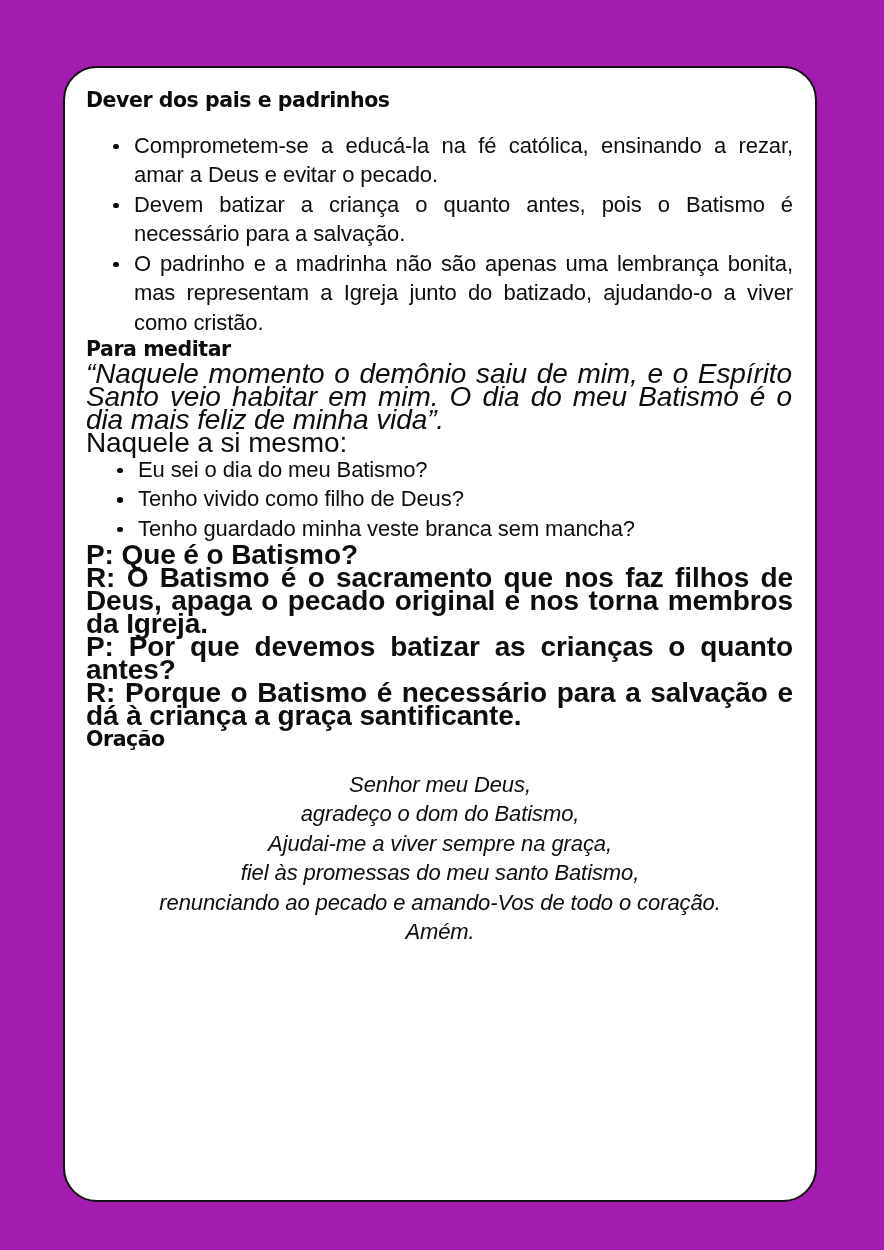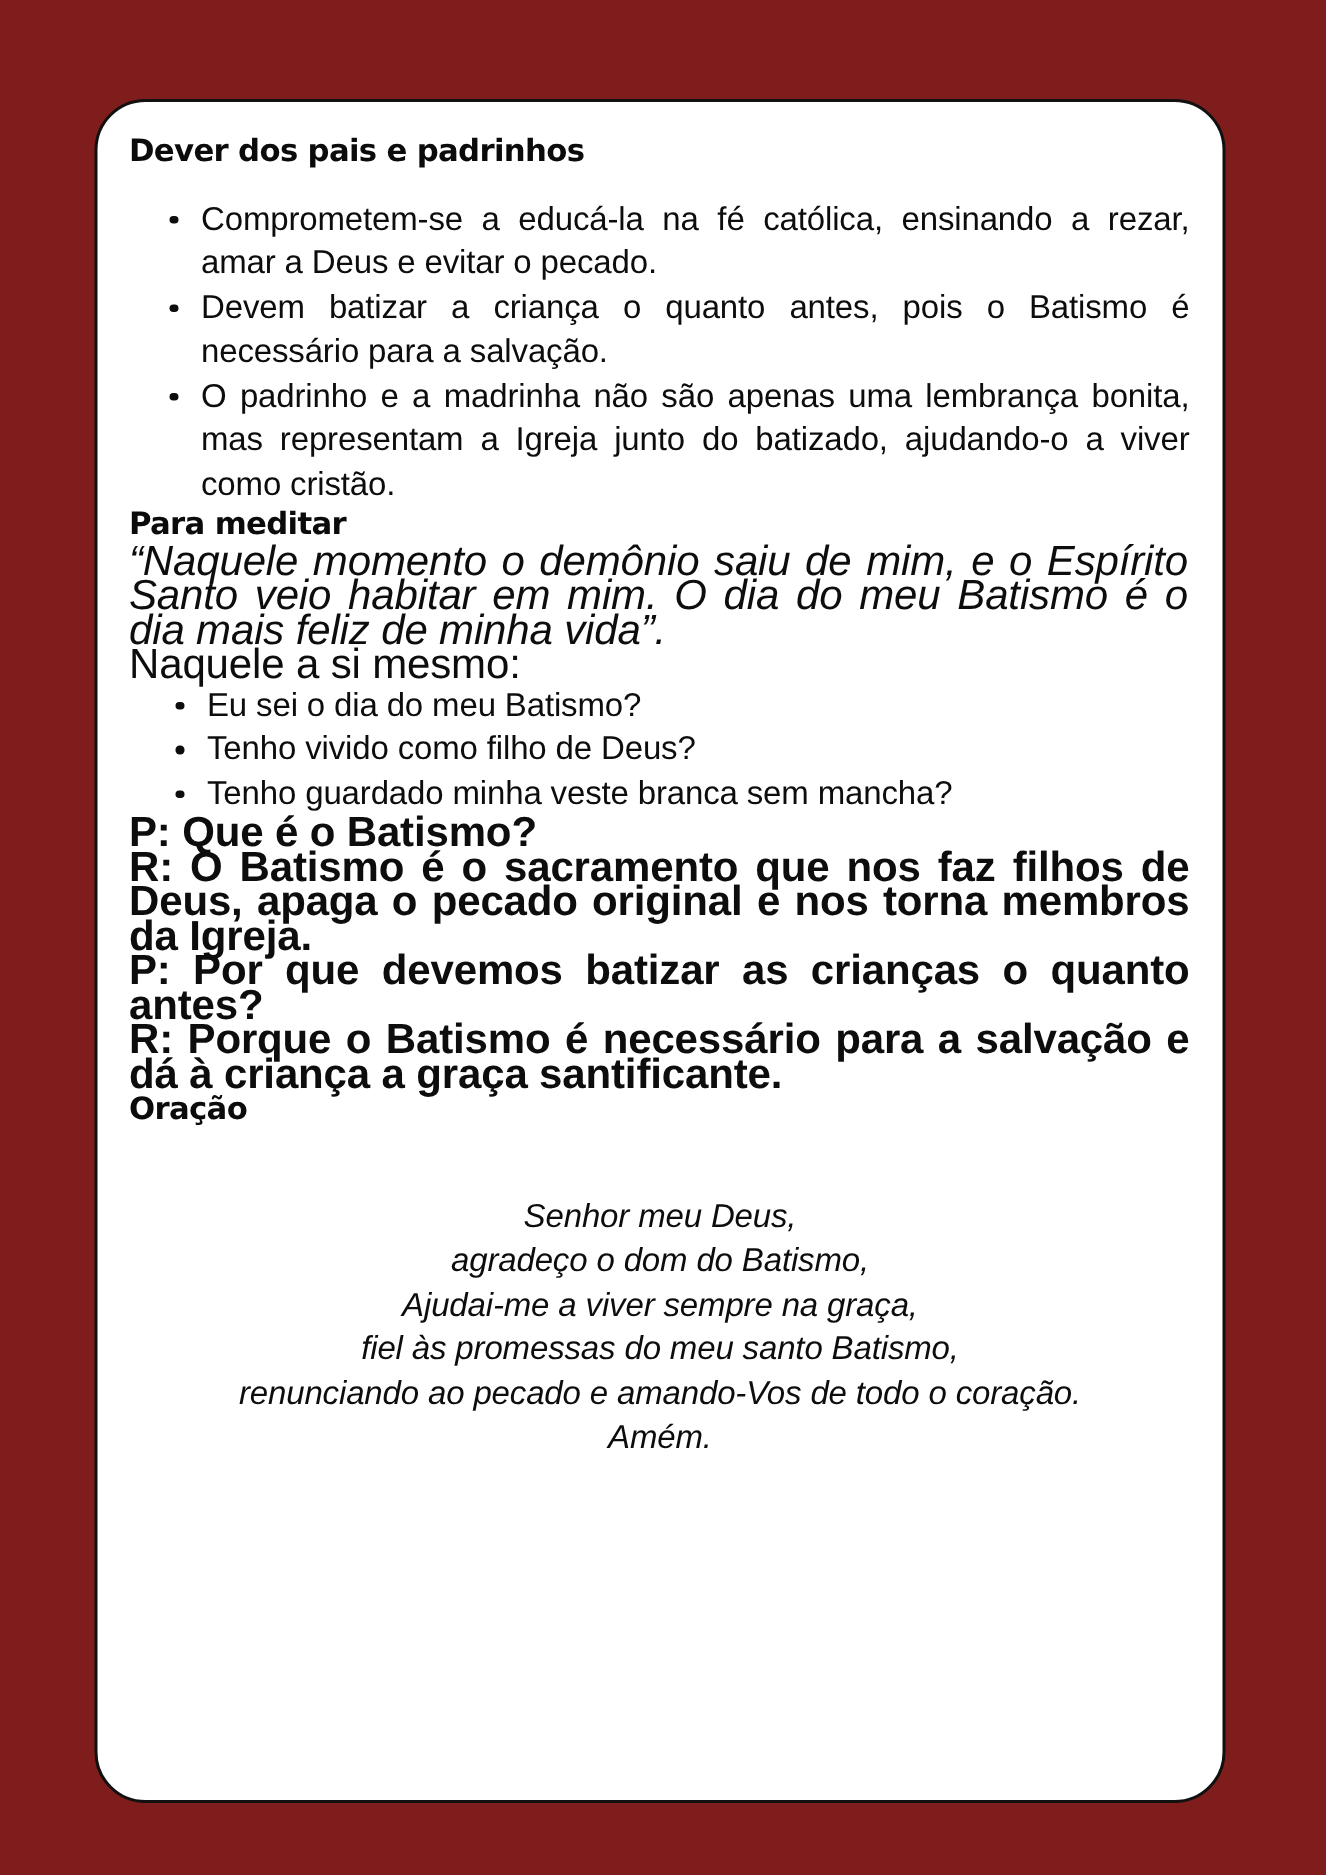--- a/index.html
+++ b/index.html
@@ -12,21 +12,21 @@
     height: 1250px;
     font-family: "Liberation Sans", sans-serif;
     color: #000000;
     -webkit-font-smoothing: antialiased;
   }
 
   .page {
     position: relative;
     width: 884px;
     height: 1250px;
-    background: #7f1d1d;
+    background: #a21caf;
     overflow: hidden;
   }
 
   .card {
     position: absolute;
     left: 63px;
     top: 66px;
     width: 754px;
     height: 1136px;
     box-sizing: border-box;
@@ -120,21 +120,21 @@
   .qa-block {
     margin-top: 27px;
     margin-left: 7px;
     text-align: justify;
     padding-right: 1px;
     font-weight: bold;
   }
   .qa-block .qa-line { display: block; }
 
   .prayer {
-    margin-top: 44px;
+    margin-top: 18px;
     text-align: center;
     font-style: italic;
     font-size: 22px;
     line-height: 29.5px;
     color: #0d0d0d;
     letter-spacing: -0.1px;
   }
   .prayer .prayer-line { display: block; }
 </style>
 </head>

